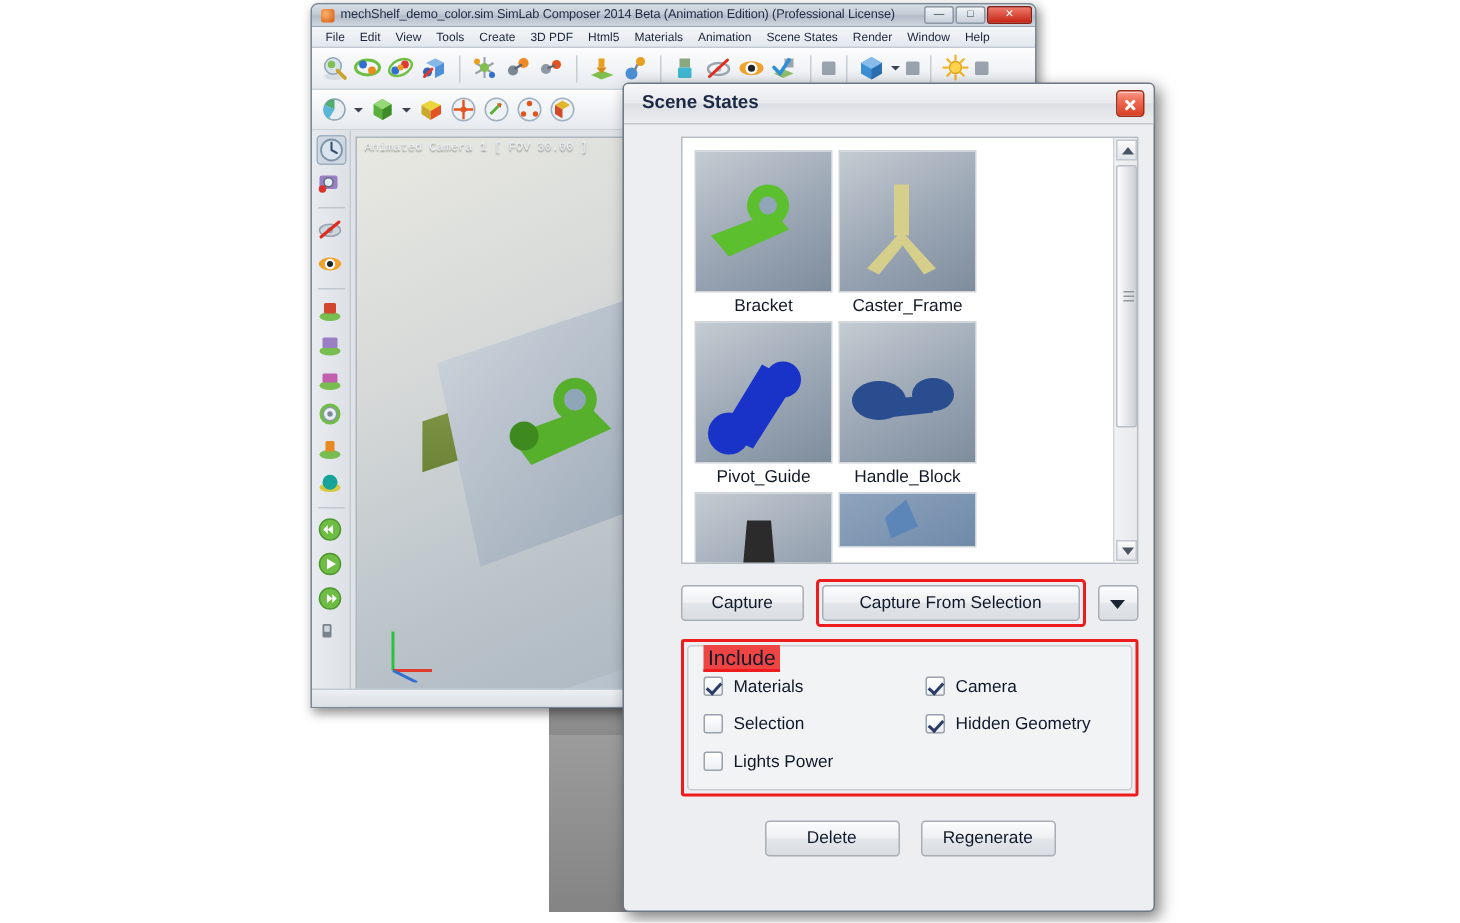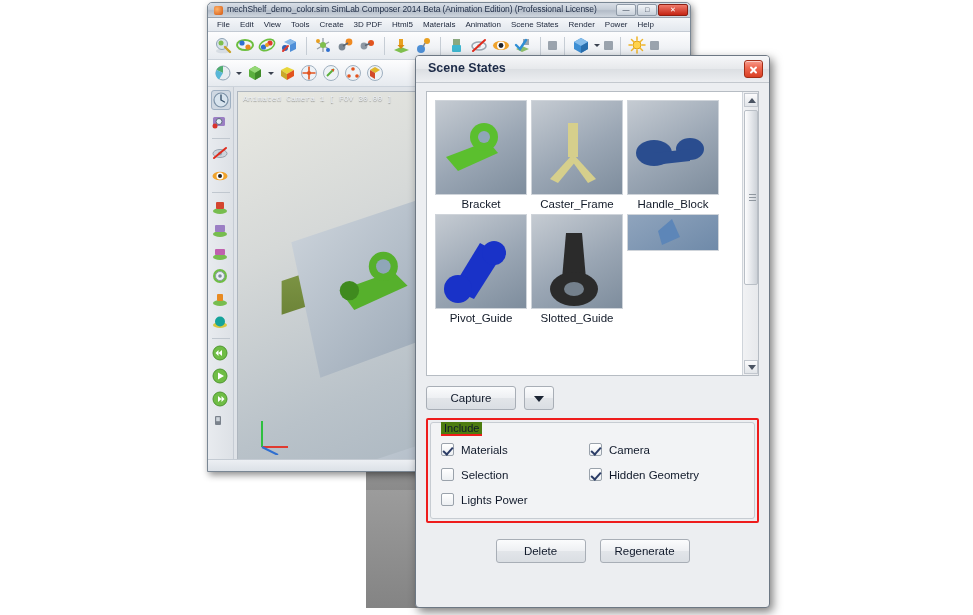--- a/index.html
+++ b/index.html
@@ -170,21 +170,21 @@
     border-radius: 3px;
     box-shadow: inset 0 1px 0 rgba(255,255,255,0.5);
   }
   .dlg-close::before, .dlg-close::after {
     content: ""; position: absolute; left: 4px; top: 7.5px;
     width: 9px; height: 2px; background: #fff; border-radius: 1px;
   }
   .dlg-close::before { transform: rotate(45deg); }
   .dlg-close::after  { transform: rotate(-45deg); }
 
-  .dlg-body { padding: 8px 10px 10px 10px; }
+  .dlg-body { padding: 8px 10px 10px 10px; margin-left: 28px; }
 
   .list-panel {
     position: relative;
     height: 285px;
     background: #fff;
     border: 1px solid #b6bcc3;
     display: flex;
   }
   .thumbs-area {
     flex: 1; padding: 8px 0 0 8px;
@@ -250,20 +250,21 @@
     border-radius: 3px;
     font-size: 11.5px; color: #10192a;
     text-align: center;
     line-height: 22px; height: 24px;
     white-space: nowrap;
     font-family: "Liberation Sans", sans-serif;
   }
   .row-capture {
     display: flex; align-items: center; gap: 8px;
     margin-top: 10px;
+    justify-content: flex-end;
   }
   .btn-capture { width: 90px; }
   .hl-wrap {
     border: 2px solid #ee1c1c;
     border-radius: 3px;
     padding: 2px;
     display: inline-block;
   }
   .btn-capture-sel { width: 172px; }
   .btn-drop {
@@ -285,22 +286,22 @@
   }
   .groupbox {
     position: relative;
     border: 1px solid #c7ccd2;
     border-radius: 3px;
     padding: 20px 10px 12px 10px;
     background: #f2f3f5;
   }
   .group-legend {
     position: absolute; left: 10px; top: -1px;
-    font-size: 11px; color: #10192a;
-    background: #4d7c0f;
+    font-size: 14px; color: #10192a;
+    background: #ef4444;
     padding: 0 3px;
     border-bottom: 2px solid #ee1c1c;
   }
   .cb-grid {
     display: grid;
     grid-template-columns: 148px auto;
     row-gap: 12px;
   }
   .cbrow { display: flex; align-items: center; gap: 7px; }
   .cbox {
@@ -367,21 +368,21 @@
         <div class="menu-item">Edit</div>
         <div class="menu-item">View</div>
         <div class="menu-item">Tools</div>
         <div class="menu-item">Create</div>
         <div class="menu-item">3D PDF</div>
         <div class="menu-item">Html5</div>
         <div class="menu-item">Materials</div>
         <div class="menu-item">Animation</div>
         <div class="menu-item">Scene States</div>
         <div class="menu-item">Render</div>
-        <div class="menu-item">Power</div>
+        <div class="menu-item">Window</div>
         <div class="menu-item">Help</div>
       </div>
 
     <div class="toolbar">
       <div class="ticon">
         <svg width="19" height="19" viewBox="0 0 19 19">
           <ellipse cx="9" cy="15" rx="7" ry="2.3" fill="#cfd6dd" opacity=".7"></ellipse>
           <circle cx="8" cy="8" r="5.5" fill="#d9e3ec" stroke="#8fa4b6" stroke-width="1"></circle>
           <circle cx="7" cy="7" r="2.5" fill="#7fbf4e"></circle>
           <path d="M11 11 L16 16" stroke="#c9a227" stroke-width="2.4" stroke-linecap="round"></path>
@@ -768,37 +769,37 @@
                   <g fill="#d6cf8c" transform="translate(0,8)">
                     <rect x="36" y="14" width="10" height="34"></rect>
                     <path d="M40 46 L18 70 L26 74 L44 52 Z"></path>
                     <path d="M42 46 L64 70 L56 74 L40 52 Z"></path>
                   </g>
                 </svg></div>
               <div class="thumb-label">Caster_Frame</div>
             </div>
             <div class="thumb-cell">
               <div class="thumb-img"><svg width="92" height="95" viewBox="0 0 92 95">
+                  <g fill="#1932c8" transform="translate(0,8)">
+                    <path d="M16 66 L44 20 L66 32 L38 76 Z"></path>
+                    <circle cx="22" cy="66" r="14"></circle>
+                    <circle cx="58" cy="30" r="12"></circle>
+                  </g>
+                </svg></div>
+              <div class="thumb-label">Pivot_Guide</div>
+            </div>
+            <div class="thumb-cell">
+              <div class="thumb-img"><svg width="92" height="95" viewBox="0 0 92 95">
                   <g fill="#2a4d8f" transform="translate(0,8)">
                     <ellipse cx="26" cy="44" rx="18" ry="13"></ellipse>
                     <ellipse cx="62" cy="40" rx="14" ry="11"></ellipse>
                     <path d="M26 44 L62 40 L62 52 L26 56 Z"></path>
                   </g>
                 </svg></div>
               <div class="thumb-label">Handle_Block</div>
-            </div>
-            <div class="thumb-cell">
-              <div class="thumb-img"><svg width="92" height="95" viewBox="0 0 92 95">
-                  <g fill="#1932c8" transform="translate(0,8)">
-                    <path d="M16 66 L44 20 L66 32 L38 76 Z"></path>
-                    <circle cx="22" cy="66" r="14"></circle>
-                    <circle cx="58" cy="30" r="12"></circle>
-                  </g>
-                </svg></div>
-              <div class="thumb-label">Pivot_Guide</div>
             </div>
             <div class="thumb-cell">
               <div class="thumb-img"><svg width="92" height="95" viewBox="0 0 92 95">
                   <g fill="#2b2b2b" transform="translate(0,8)">
                     <path d="M34 10 L50 10 L54 56 L30 56 Z"></path>
                     <ellipse cx="42" cy="66" rx="24" ry="17"></ellipse>
                     <ellipse cx="42" cy="66" rx="10" ry="7" fill="#74808c"></ellipse>
                   </g>
                 </svg></div>
               <div class="thumb-label">Slotted_Guide</div>
@@ -823,20 +824,23 @@
               </span>
           </div>
           <div class="sb-arrow down">
               <span class="tri"></span>
             </div>
         </div>
       </div>
 
       <div class="row-capture">
         <div class="btn btn-capture">Capture</div>
+        <div class="hl-wrap">
+          <div class="btn btn-capture-sel">Capture From Selection</div>
+        </div>
         <div class="btn btn-drop">
           <span class="tri"></span>
         </div>
       </div>
 
       <div class="include-outline">
         <div class="groupbox">
           <div class="group-legend">Include</div>
           <div class="cb-grid" id="cbgrid">
               <div class="cbrow">

